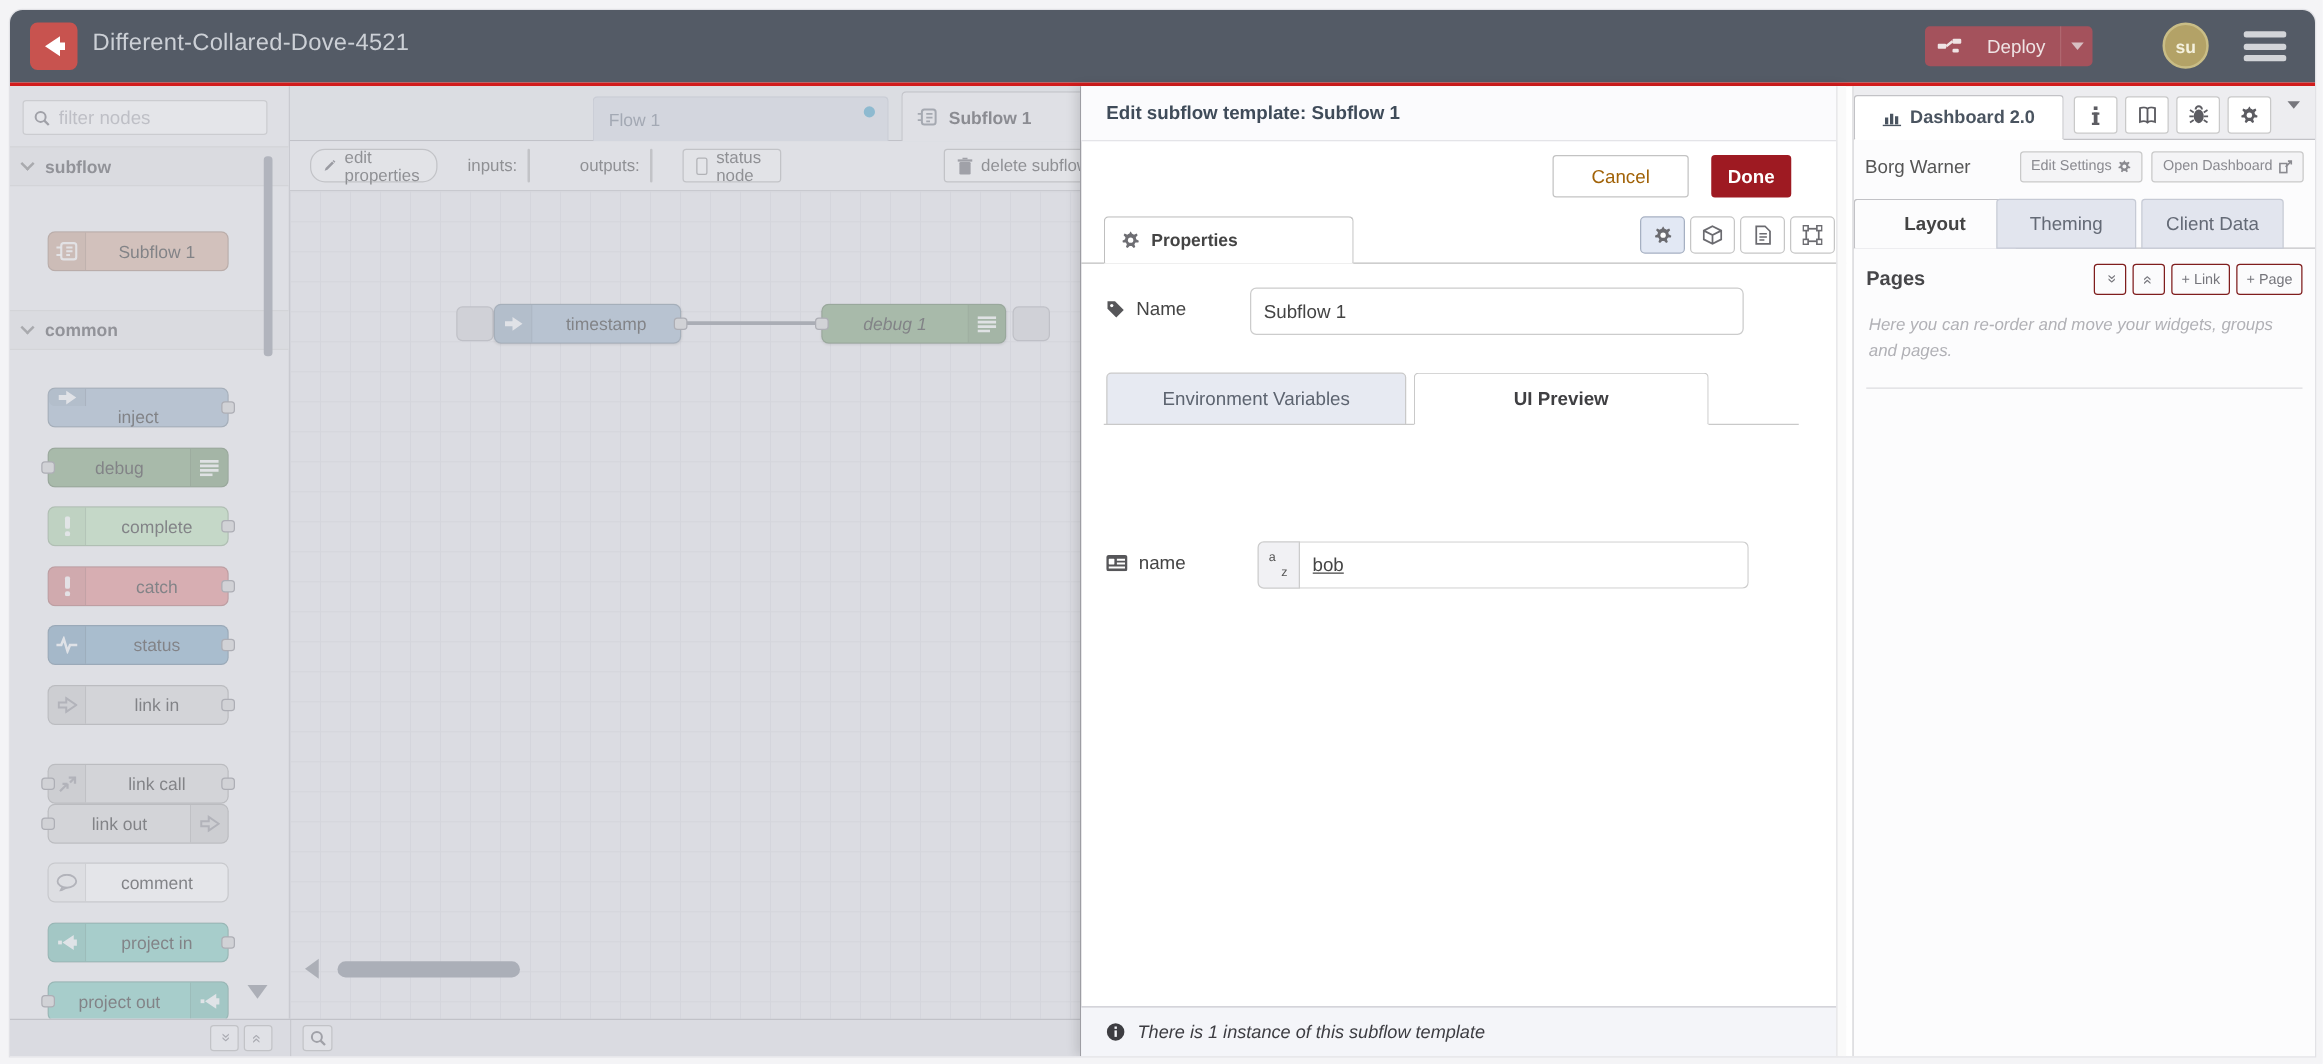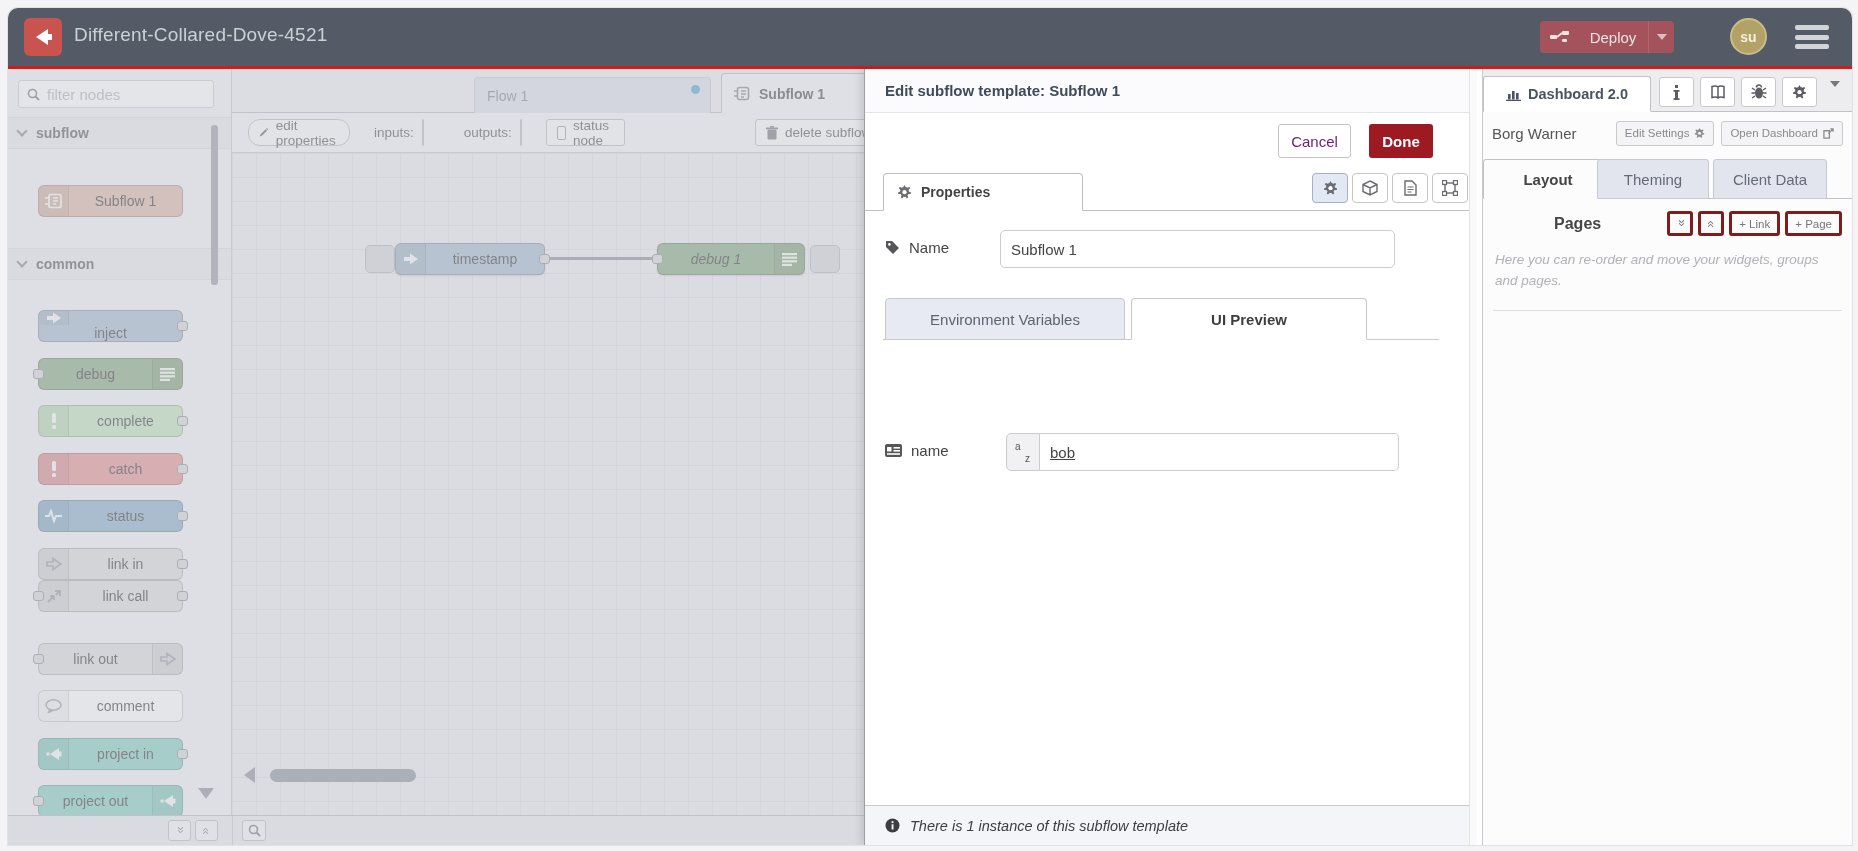--- a/index.html
+++ b/index.html
@@ -64,21 +64,21 @@
   .fbtn{position:absolute;top:4px;height:21px;border:1px solid #bbb;border-radius:3px;background:#f6f6f8;color:#8a8a90;display:flex;align-items:center;justify-content:center;font-size:12px;}
 
   
   .shade{position:absolute;left:0;top:61px;width:856px;bottom:0;background:rgba(201,204,212,.5);z-index:5;}
 
   
   .tray{position:absolute;left:856px;top:61px;width:613px;bottom:0;background:#fff;border-left:1px solid #9d9da3;box-shadow:-3px 0 8px rgba(0,0,0,.12);z-index:6;display:flex;flex-direction:column;}
   .tray-title{height:44px;line-height:44px;padding:0 20px;font-size:15px;font-weight:bold;color:#3f4b59;background:#fbfbfd;border-bottom:1px solid #e4e4e8;}
   .tray-btnrow{height:56px;display:flex;justify-content:flex-end;align-items:center;gap:18px;padding-right:44px;}
   .btn{height:34px;border-radius:3px;display:flex;align-items:center;justify-content:center;font-size:15px;cursor:pointer;}
-  .btn-cancel{width:73px;background:#fff;border:1px solid #c3c3c3;color:#701a75;}
+  .btn-cancel{width:109px;background:#fff;border:1px solid #c3c3c3;color:#a16207;}
   .btn-done{width:64px;background:#9e1a22;color:#fff;font-weight:bold;}
   .tray-tabrow{position:relative;height:42px;border-bottom:1px solid #bfbfbf;}
   .tab-properties{position:absolute;left:18px;bottom:-1px;width:200px;height:38px;background:#fff;border:1px solid #bfbfbf;border-bottom:1px solid #fff;border-radius:4px 4px 0 0;display:flex;align-items:center;gap:9px;padding-left:13px;font-size:14px;font-weight:bold;color:#444;}
   .tray-iconbtns{position:absolute;left:447px;bottom:7px;display:flex;gap:4px;}
   .icon-btn{width:36px;height:30px;border:1px solid #c6c6c6;border-radius:4px;background:#fff;display:flex;align-items:center;justify-content:center;color:#6b6b70;}
   .icon-btn.active{background:#e2e8f4;border-color:#a6b0c2;}
   .tray-form{flex:1;position:relative;font-size:15px;color:#444;}
   .frow{position:absolute;display:flex;align-items:center;gap:9px;}
   .tinput{height:38px;border:1px solid #ccc;border-radius:5px;font-size:15px;color:#444;padding:0 10px;font-family:inherit;background:#fff;}
   .subtabs{position:absolute;left:18px;top:86px;width:556px;height:43px;border-bottom:1px solid #c9c9c9;}
@@ -101,22 +101,22 @@
   .sb-caret{position:absolute;right:12px;top:18px;}
   .sb-row2{position:absolute;left:0;top:43px;right:0;height:42px;display:flex;align-items:center;padding:0 9px;gap:7px;}
   .sb-name{flex:1;font-size:15px;color:#555;}
   .sb-small-btn{height:25px;border:1px solid #c9c9c9;border-radius:3px;background:#f4f4f6;color:#8a8a90;font-size:11.5px;display:flex;align-items:center;gap:5px;padding:0 8px;}
   .sb-tabbar{position:absolute;left:0;top:85px;right:0;height:45px;border-bottom:1px solid #c2c2c6;}
   .sb-tab2{position:absolute;bottom:-1px;height:40px;display:flex;align-items:center;justify-content:center;font-size:15px;border-radius:3px 3px 0 0;}
   .sb-tab2.on{left:0;width:130px;background:#fcfcfd;border:1px solid #c2c2c6;border-bottom:1px solid #fcfcfd;font-weight:bold;color:#444;}
   .sb-tab2.off{background:#e2e5ee;border:1px solid #c6cad5;color:#646a76;}
   .sb-content{position:absolute;left:0;top:130px;right:0;bottom:0;padding:12px 10px;}
   .pages-row{display:flex;align-items:center;}
-  .pages-title{flex:1;font-size:16px;font-weight:bold;color:#464649;text-align:center;}
-  .pg-btn{height:25px;border:3px solid #7f1d1d;border-radius:3px;background:#fbfbfc;color:#76767c;font-size:11.5px;display:flex;align-items:center;justify-content:center;margin-left:5px;padding:0 7px;}
+  .pages-title{flex:1;font-size:16px;font-weight:bold;color:#464649;}
+  .pg-btn{height:25px;border:1px solid #7f1d1d;border-radius:3px;background:#fbfbfc;color:#76767c;font-size:11.5px;display:flex;align-items:center;justify-content:center;margin-left:5px;padding:0 7px;}
   .pg-btn.sq{width:26px;padding:0;}
   .sb-help{font-style:italic;color:#b1b1b6;font-size:13.5px;line-height:1.55;margin:14px 2px 18px;}
   .sb-divider{border-top:1px solid #dcdce0;}
   .dblchev{display:inline-block;transform:rotate(90deg);font-size:13px;letter-spacing:-1px;}
   .dblchev.up{transform:rotate(-90deg);}
 
   svg{display:block;}
 </style>
 </head>
 <body>
@@ -232,21 +232,21 @@
           </div>
           <div class="node" style="left: 30px; top: 479px; width: 145px; background: rgb(221, 221, 221);">
             <span class="ibox l">
               <svg width="16" height="14" viewBox="0 0 16 14">
                 <path d="M1 5 H7 V1.5 L15 7 L7 12.5 V9 H1 Z" fill="none" stroke="#9a9aa0" stroke-width="1.6"></path>
               </svg>
             </span>
             <span class="nlabel">link in</span>
             <span class="port pr"></span>
           </div>
-          <div class="node" style="left: 30px; top: 511px; width: 145px; background: rgb(221, 221, 221);">
+          <div class="node" style="left: 30px; top: 542px; width: 145px; background: rgb(221, 221, 221);">
             <span class="ibox l">
               <svg width="16" height="15" viewBox="0 0 16 15">
                 <path d="M2 13 L8 7 M8 7 L8 11 M8 7 L4 7" stroke="#9a9aa0" stroke-width="1.8" fill="none"></path>
                 <path d="M9 2 H14 V7" stroke="#9a9aa0" stroke-width="1.8" fill="none"></path>
                 <path d="M14 2 L10 6" stroke="#9a9aa0" stroke-width="1.8"></path>
               </svg>
             </span>
             <span class="nlabel">link call</span>
             <span class="port pl"></span>
             <span class="port pr"></span>

